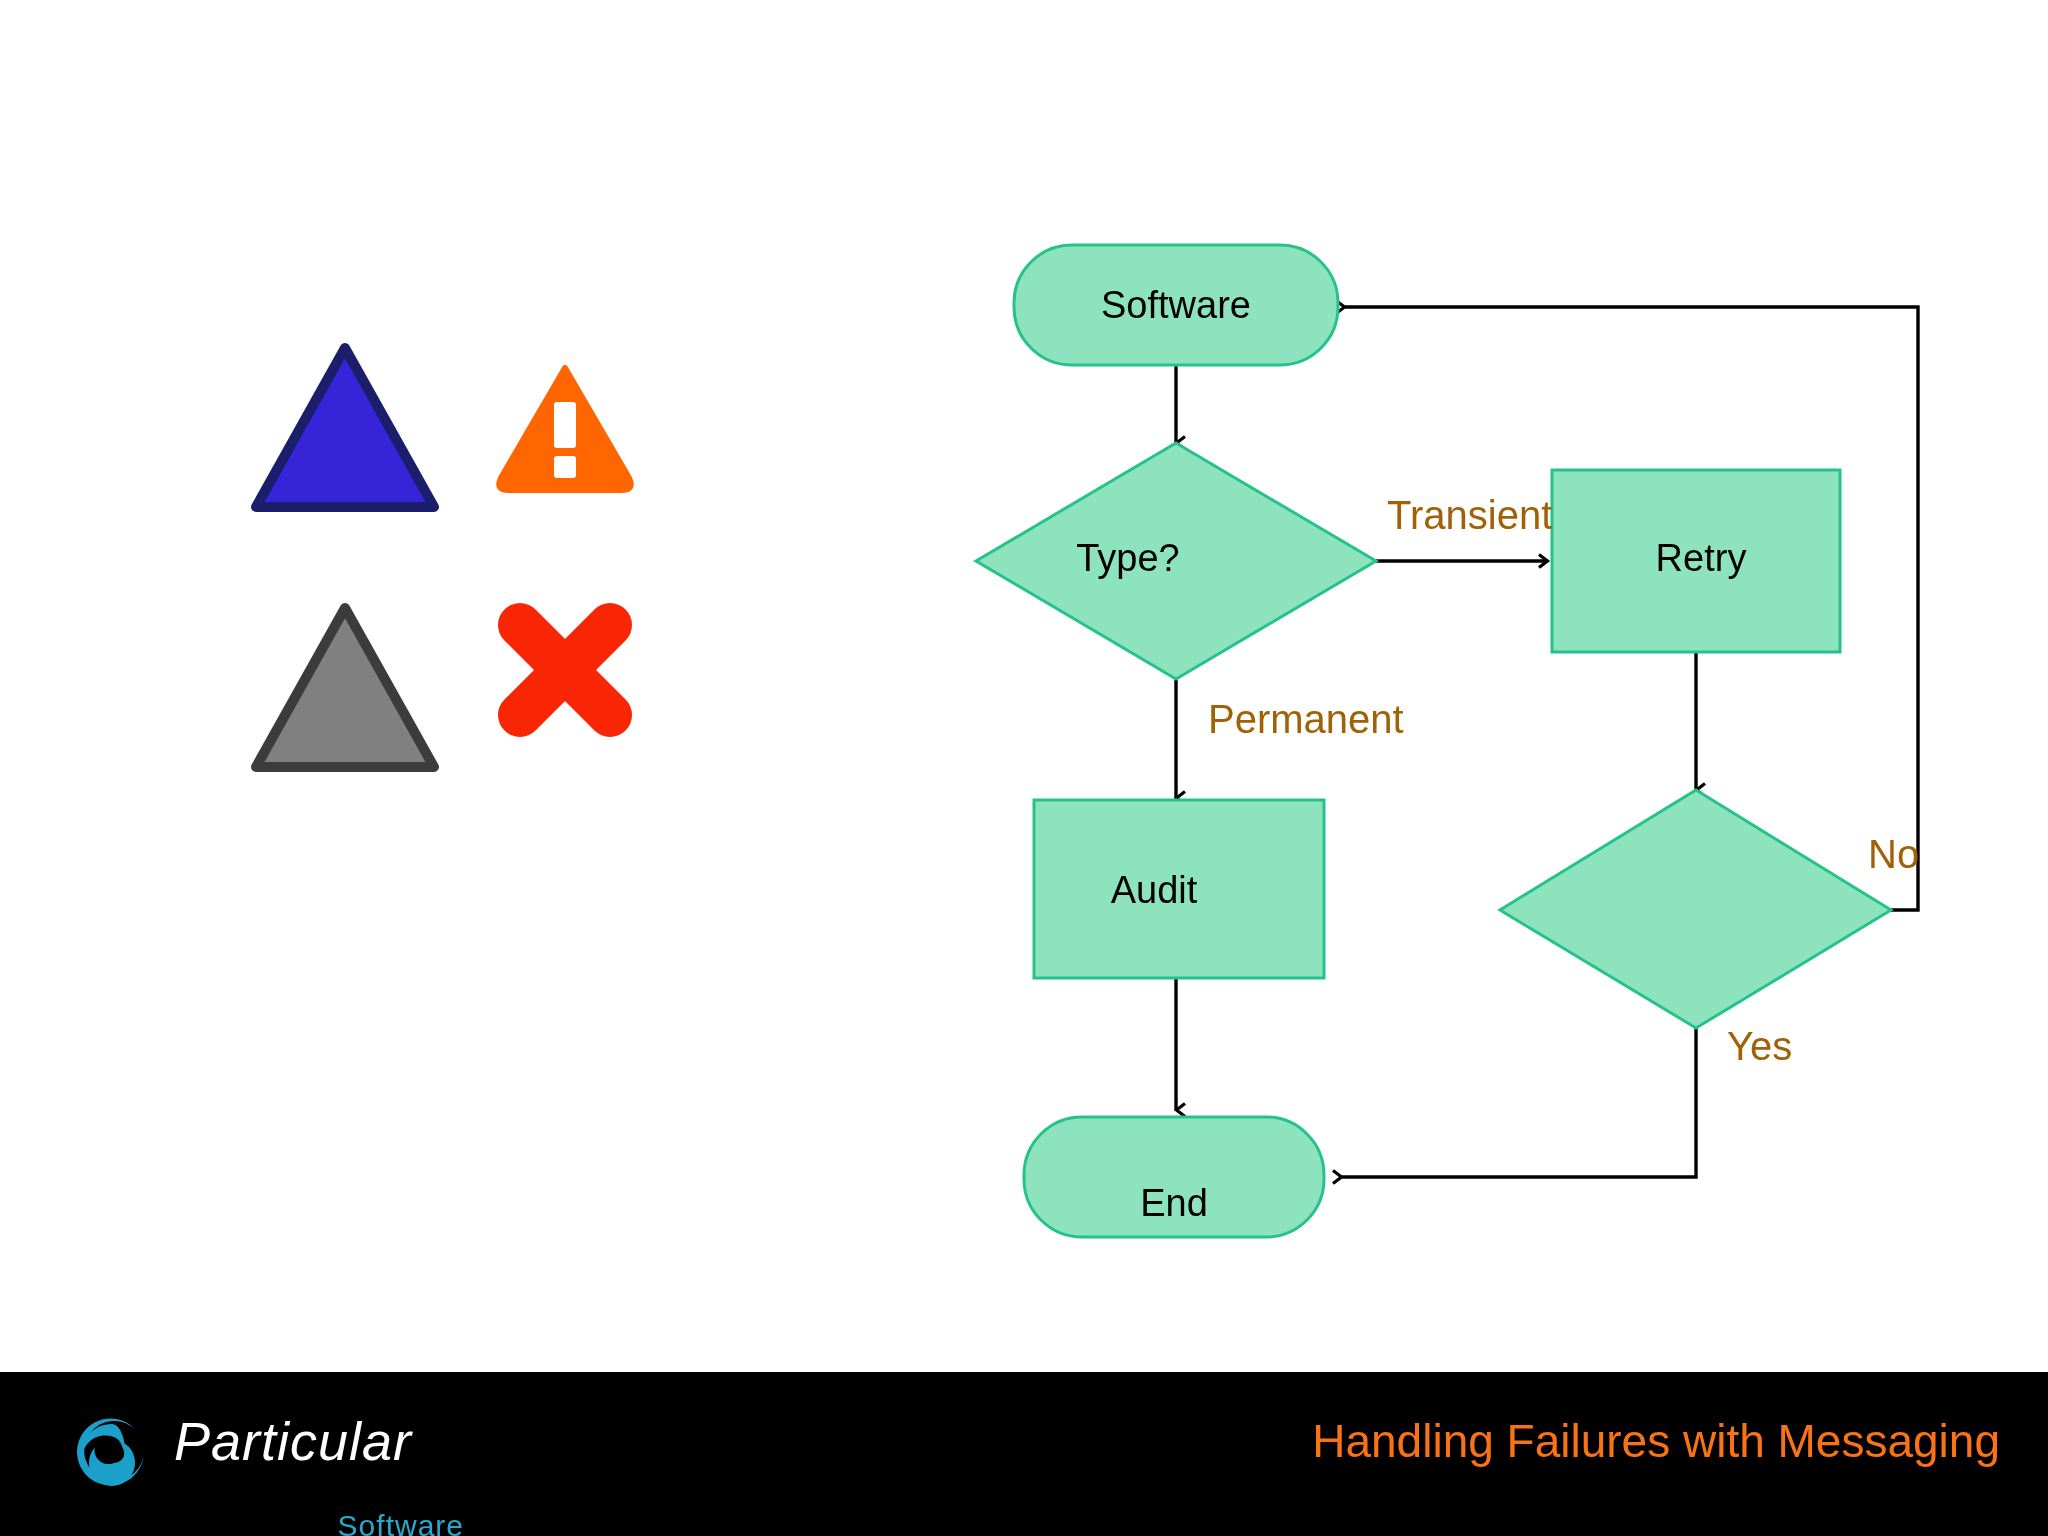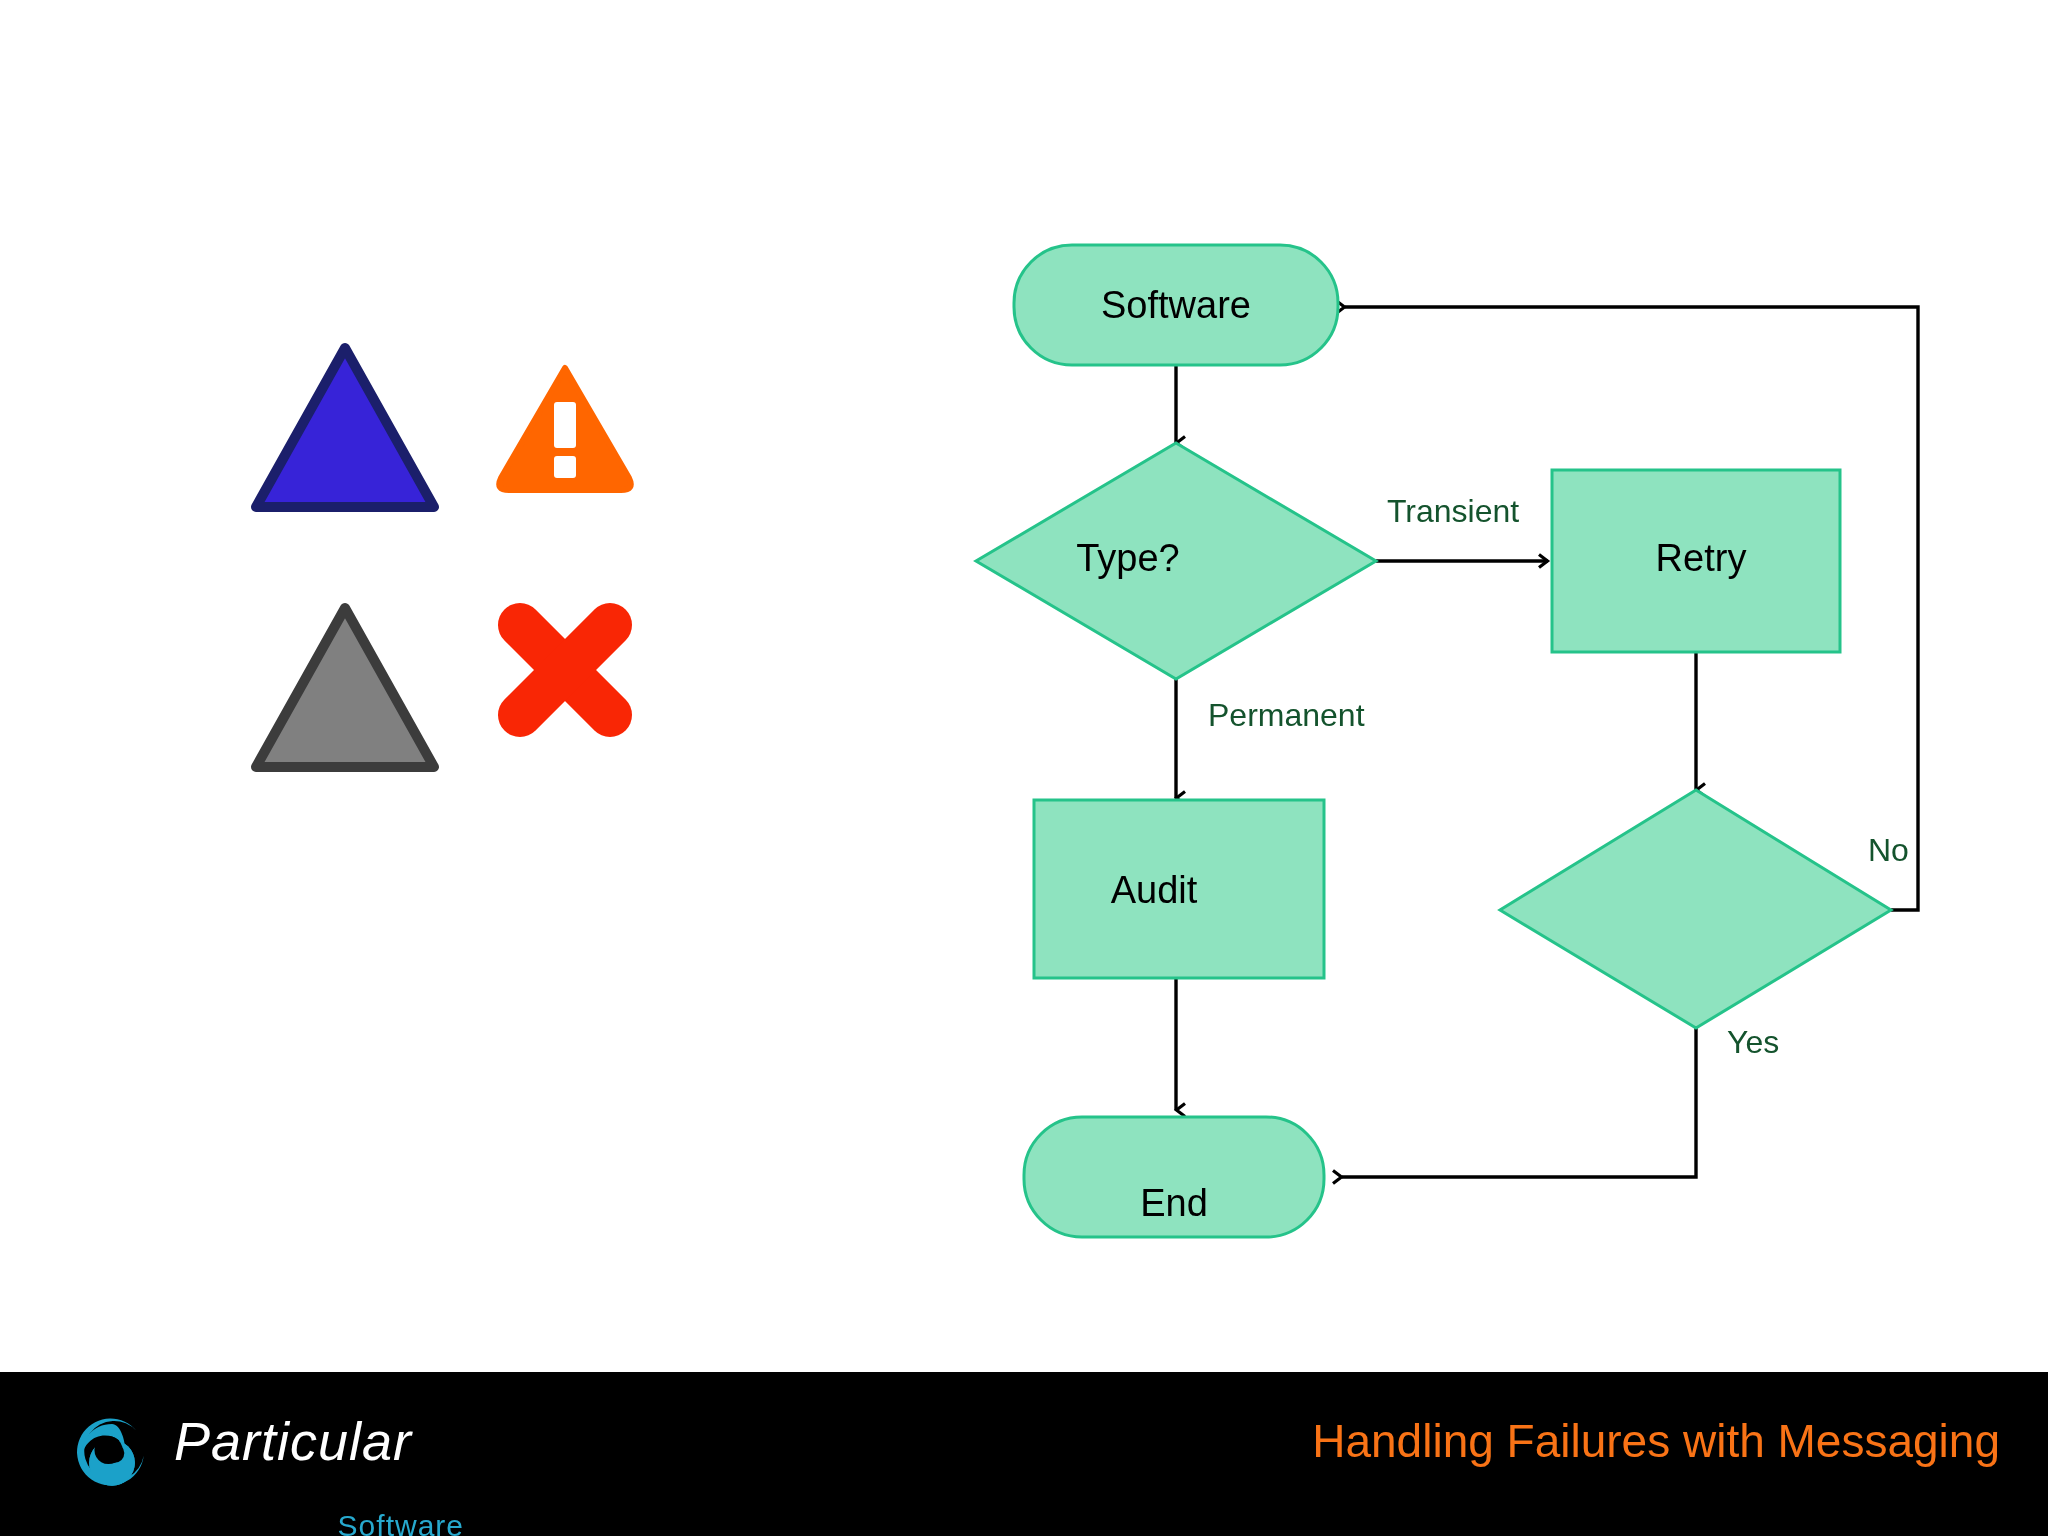--- a/index.html
+++ b/index.html
@@ -70,22 +70,22 @@
   .node-label {
     position: absolute;
     text-align: center;
     font-size: 38px;
     color: #000000;
     white-space: nowrap;
     pointer-events: none;
   }
   .edge-label {
     position: absolute;
-    font-size: 32px;
-    color: #14532d;
+    font-size: 40px;
+    color: #a16207;
     white-space: nowrap;
   }
 
   
   #label-failure { left: 1014px; top: 284px; width: 324px; }
   #label-type    { left: 966px;  top: 537px; width: 324px; }
   #label-retry   { left: 1556px; top: 537px; width: 290px; }
   #label-audit   { left: 1009px; top: 869px; width: 290px; }
   #label-ok      { left: 1494px; top: 886px; width: 324px; }
   #label-end     { left: 1024px; top: 1154px; width: 300px; margin-top: 28px; }

